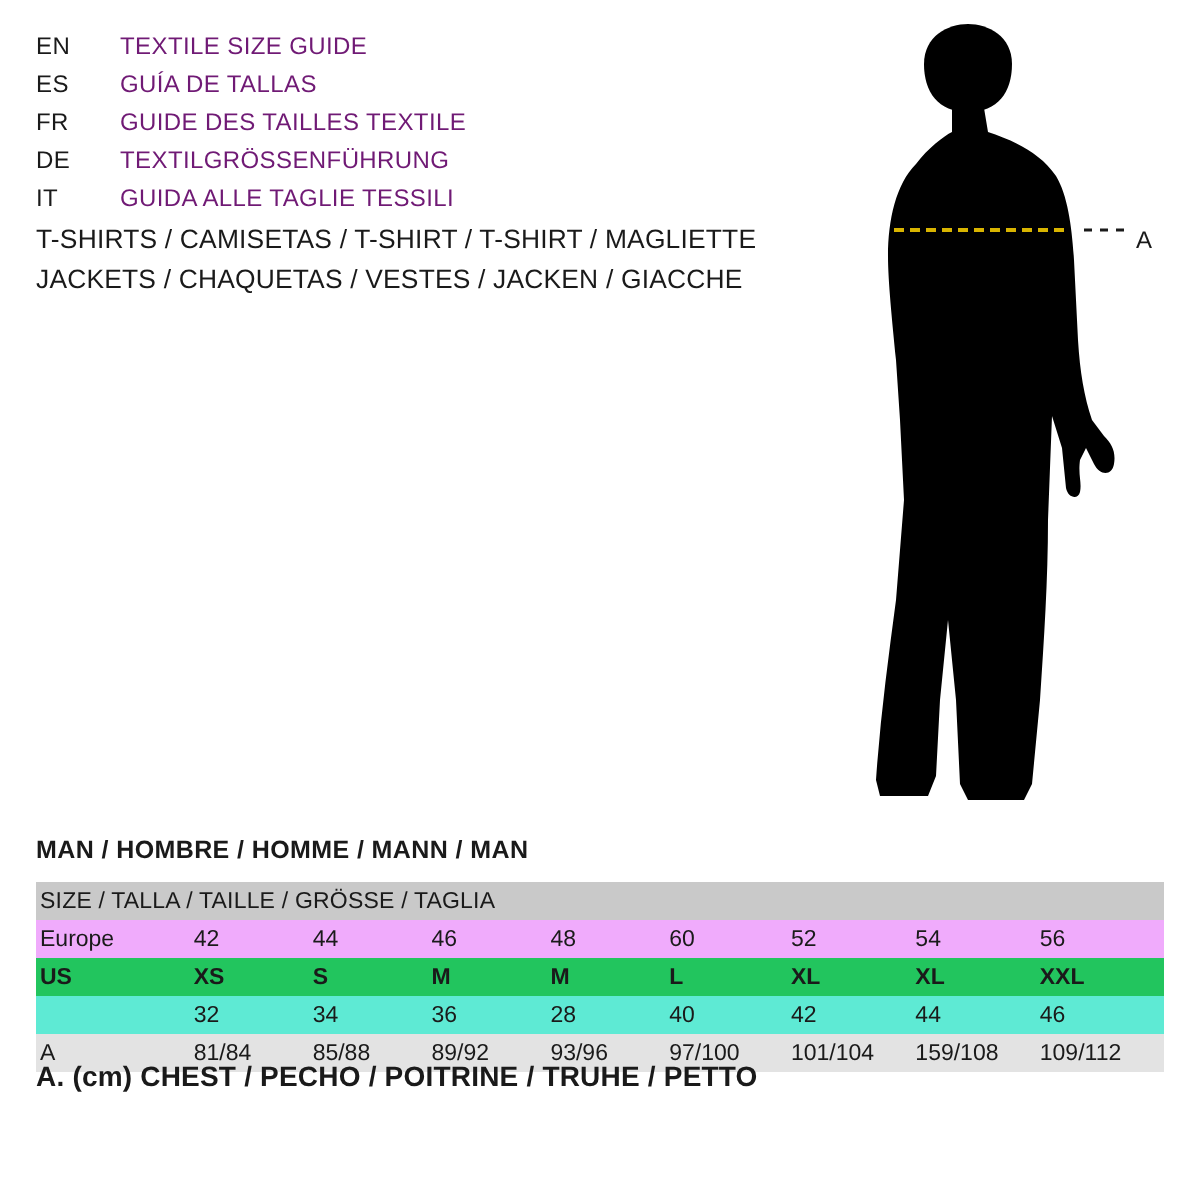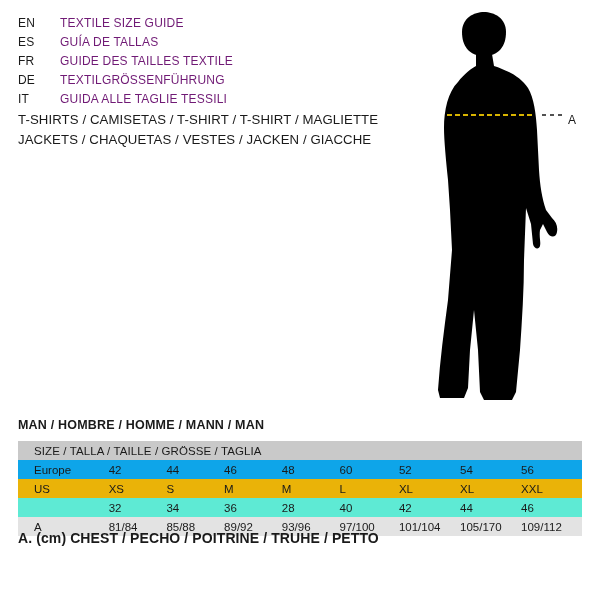--- a/index.html
+++ b/index.html
@@ -99,25 +99,25 @@
     padding: 0;
     height: 19px;
     vertical-align: middle;
     white-space: nowrap;
   }
   .row-head td {
     background: #c9c9c9;
     font-size: 11.5px;
     letter-spacing: .1px;
   }
-  .row-shadeA td { background: #0ea5e9; }
-  .row-shadeB td { background: #eab308; }
+  .row-shadeA td { background: #f0abfc; }
+  .row-shadeB td { background: #22c55e; font-weight: bold; }
   .row-shadeC td { background: #5eead4; }
   .row-shadeD td { background: #e3e3e3; }
-  .size-table td.c0 { width: 88px; padding-left: 16px; }
+  .size-table td.c0 { width: 88px; padding-left: 2px; }
   .size-table td.cn { width: 68px; }
 
   .foot-note {
     position: absolute;
     left: 18px;
     top: 530px;
     font-size: 14px;
     letter-spacing: .1px;
     font-weight: bold;
   }
@@ -218,21 +218,21 @@
         <td class="cn">46</td>
       </tr>
       <tr class="row-shadeD">
         <td class="c0">A</td>
         <td class="cn">81/84</td>
         <td class="cn">85/88</td>
         <td class="cn">89/92</td>
         <td class="cn">93/96</td>
         <td class="cn">97/100</td>
         <td class="cn">101/104</td>
-        <td class="cn">105/170</td>
+        <td class="cn">159/108</td>
         <td class="cn">109/112</td>
       </tr>
     </tbody>
   </table>
 
   <div class="foot-note">A. (cm) CHEST / PECHO / POITRINE / TRUHE / PETTO</div>
 
 </div>
 
 </body></html>

